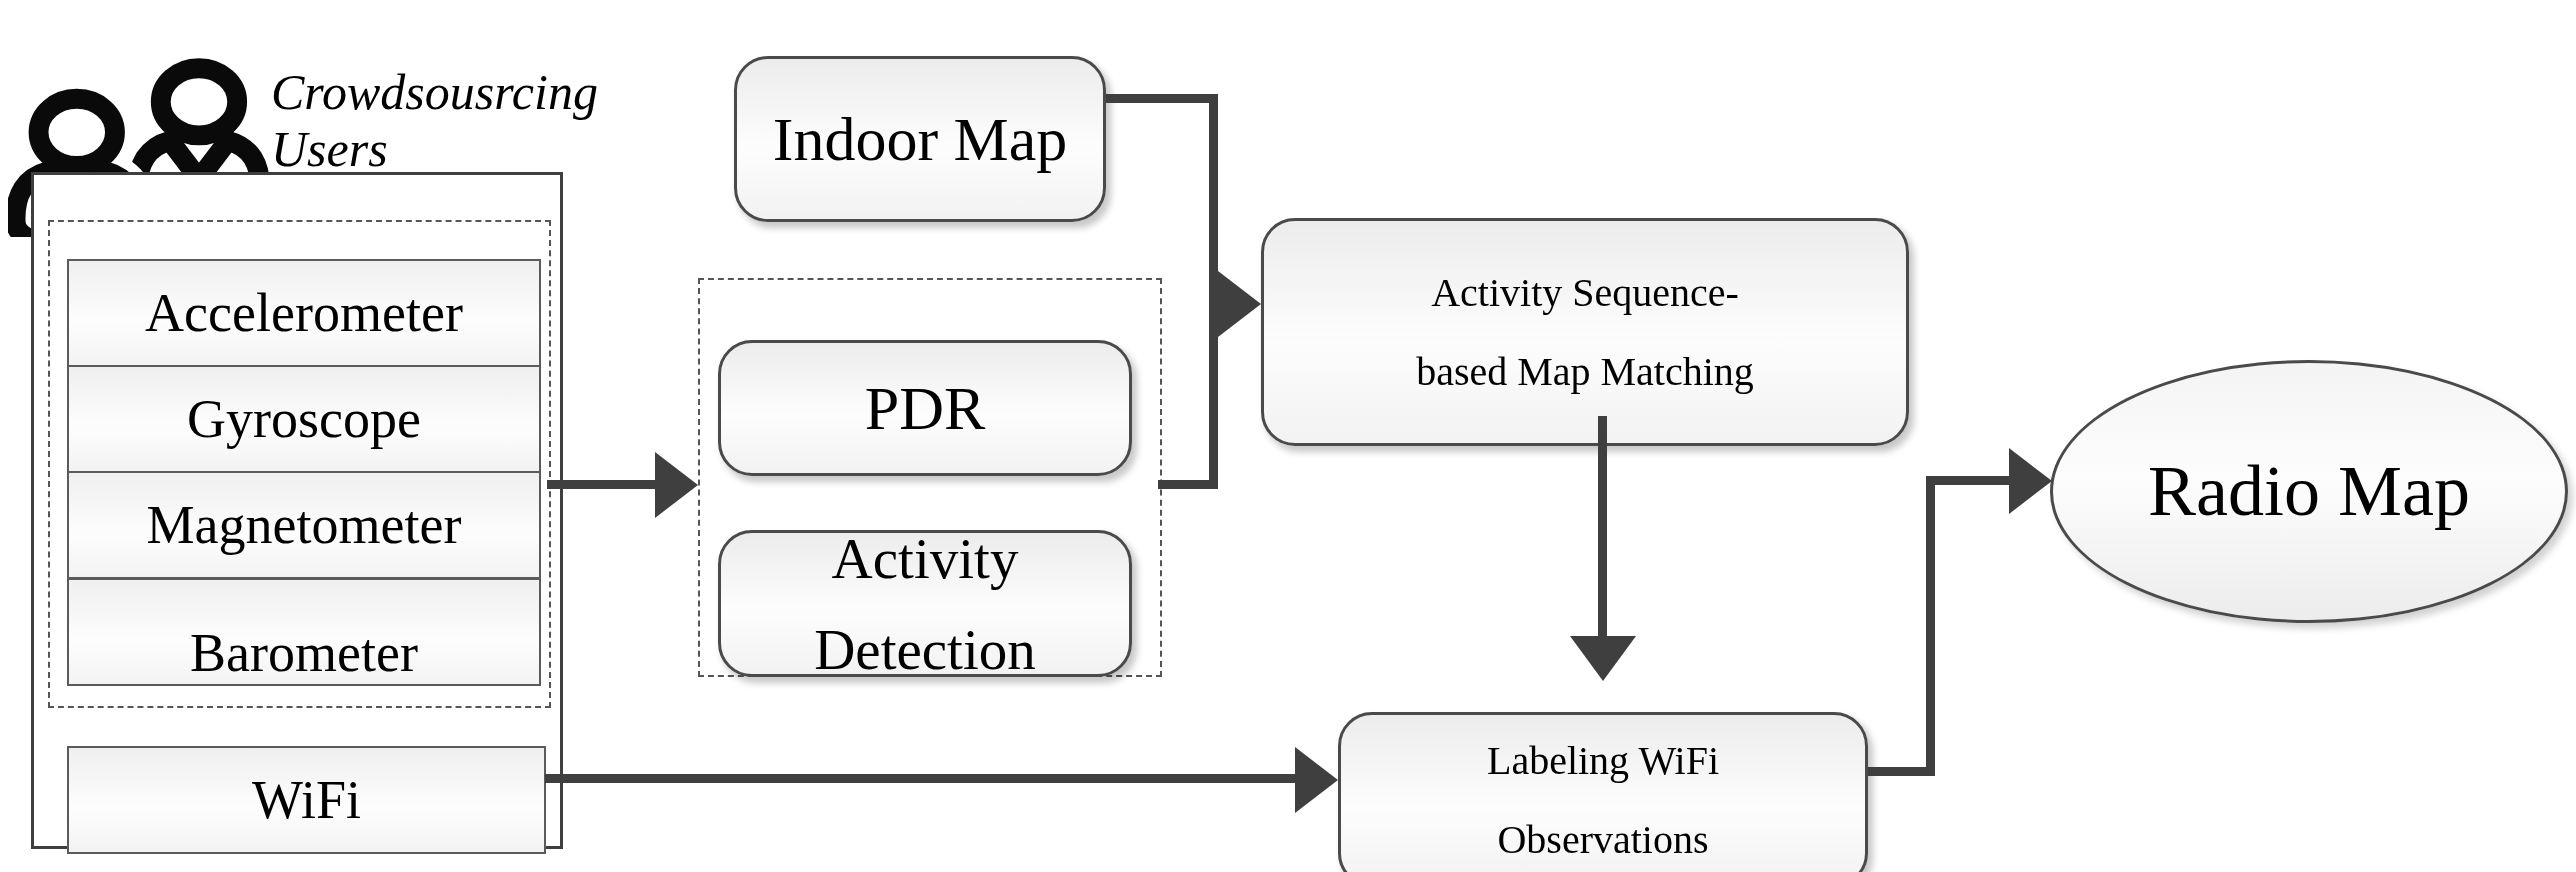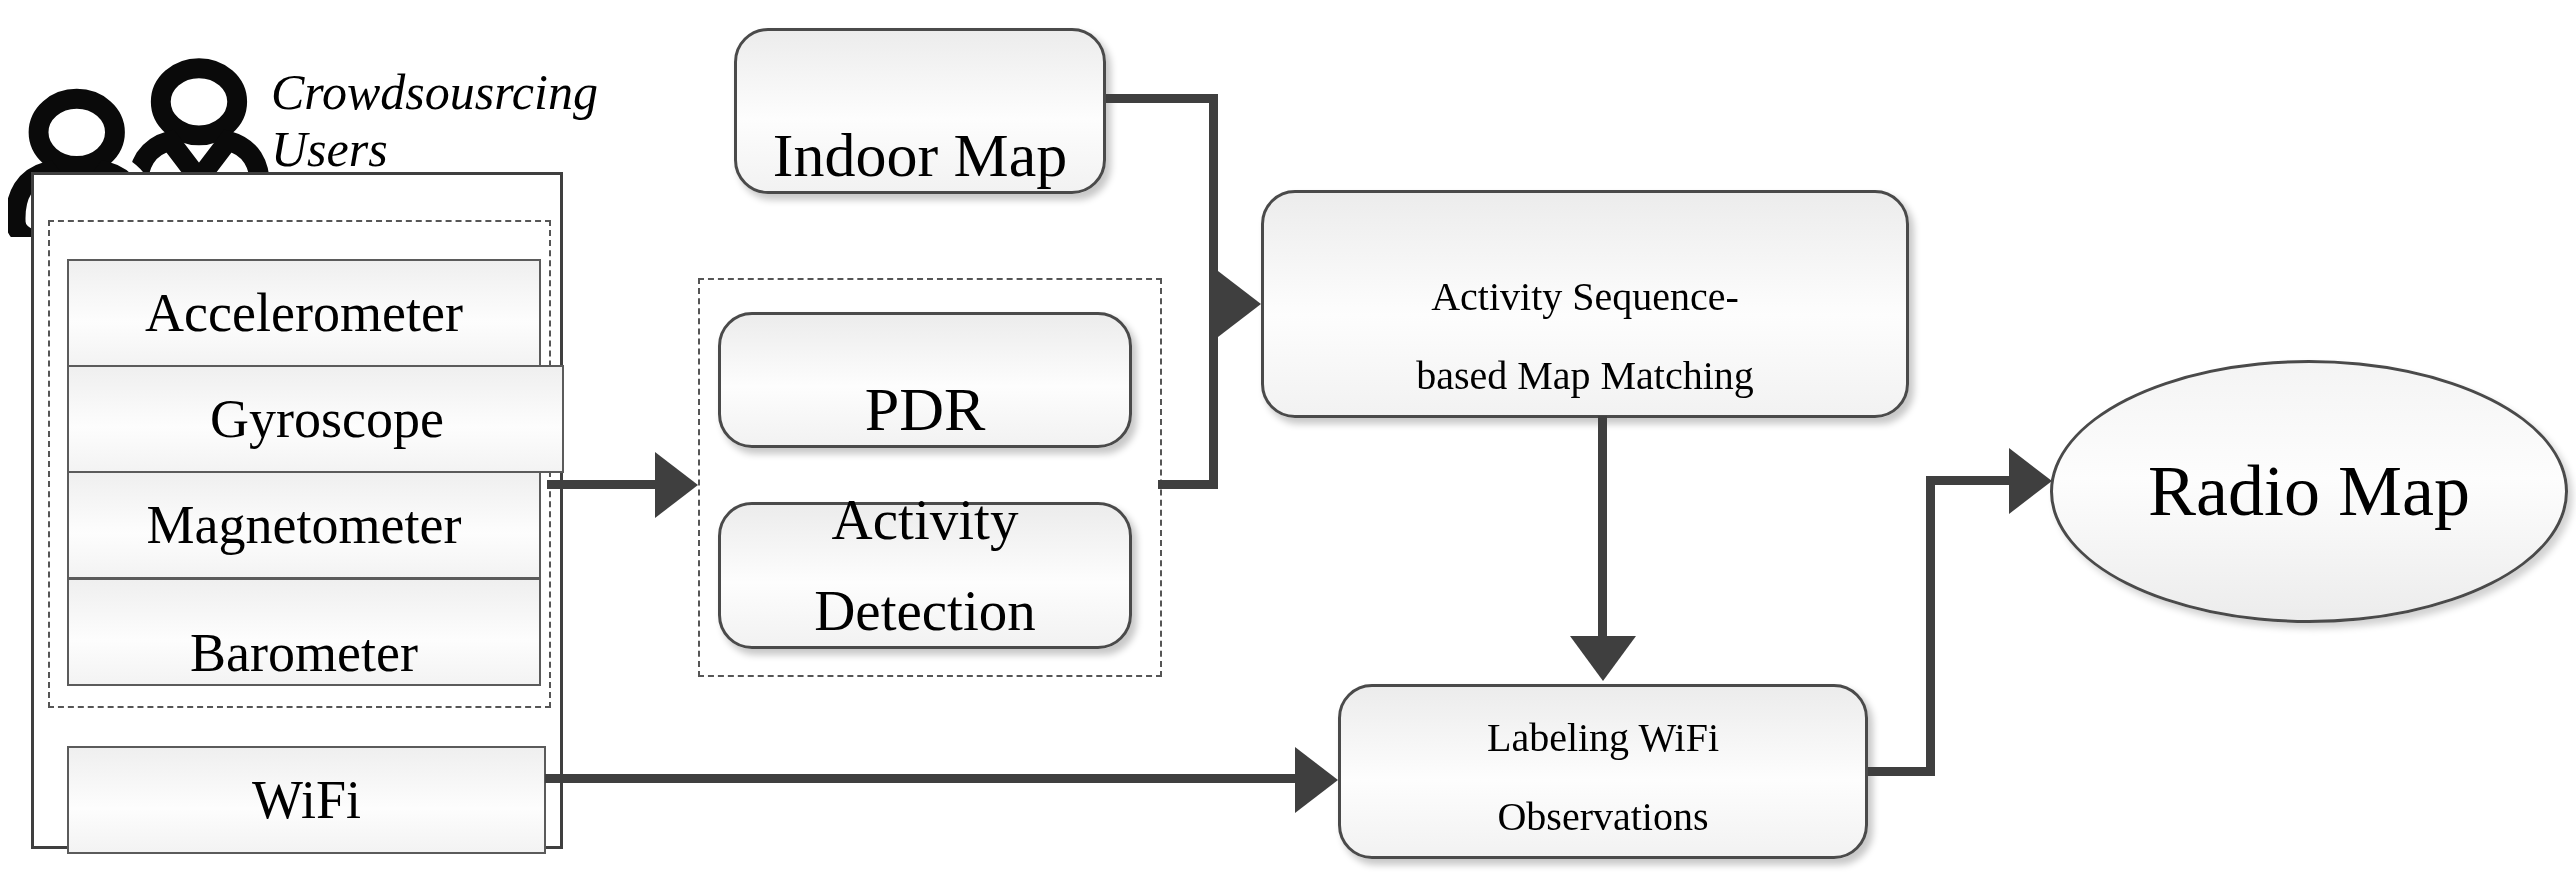--- a/index.html
+++ b/index.html
@@ -19,22 +19,23 @@
     position:absolute;border:2.3px solid #5b5b5b;
     background:linear-gradient(180deg,#efefef 0%,#fdfdfd 58%,#f3f3f3 100%);
     display:flex;align-items:center;justify-content:center;
     font-size:54px;text-align:center;
   }
   
   .rbox{
     position:absolute;border:3.1px solid #4a4a4a;border-radius:34px;
     background:linear-gradient(180deg,#ececec 0%,#fdfdfd 55%,#f2f2f2 100%);
     box-shadow:4.7px 5.4px 7.8px rgba(0,0,0,0.22);
-    display:flex;flex-direction:column;align-items:center;justify-content:flex-end;
+    display:flex;flex-direction:column;align-items:center;justify-content:center;
     text-align:center;
+    margin-top:28px;
   }
   .ellipse{
     position:absolute;border:3.1px solid #4a4a4a;border-radius:50%;
     background:linear-gradient(180deg,#f4f4f4 0%,#fdfdfd 45%,#ececec 100%);
     box-shadow:4.7px 5.4px 7.8px rgba(0,0,0,0.18);
     display:flex;align-items:center;justify-content:center;text-align:center;
   }
   
   .hline,.vline{position:absolute;background:#3f3f3f;}
   .hline{height:9.3px;}
@@ -82,21 +83,21 @@
     <span>Users</span>
   </div>
 
   <div class="outer-box" style="left:31px;top:172px;width:526px;height:671px;"></div>
 
   <div class="dashed-box" style="left:48px;top:220px;width:499px;height:484px;"></div>
 
   <div class="sbox" style="left:67px;top:259px;width:470px;height:104px;">
     <span>Accelerometer</span>
   </div>
-  <div class="sbox" style="left:67px;top:365px;width:470px;height:104px;padding-left:23px;">
+  <div class="sbox" style="left:67px;top:365px;width:470px;height:104px;">
     <span>Gyroscope</span>
   </div>
   <div class="sbox" style="left:67px;top:471px;width:470px;height:104px;">
     <span>Magnetometer</span>
   </div>
   <div class="sbox" style="left:67px;top:578px;width:470px;height:104px;align-items:flex-end;">
     <span>Barometer</span>
   </div>
 
   <div class="sbox" style="left:67px;top:746px;width:475px;height:104px;">

